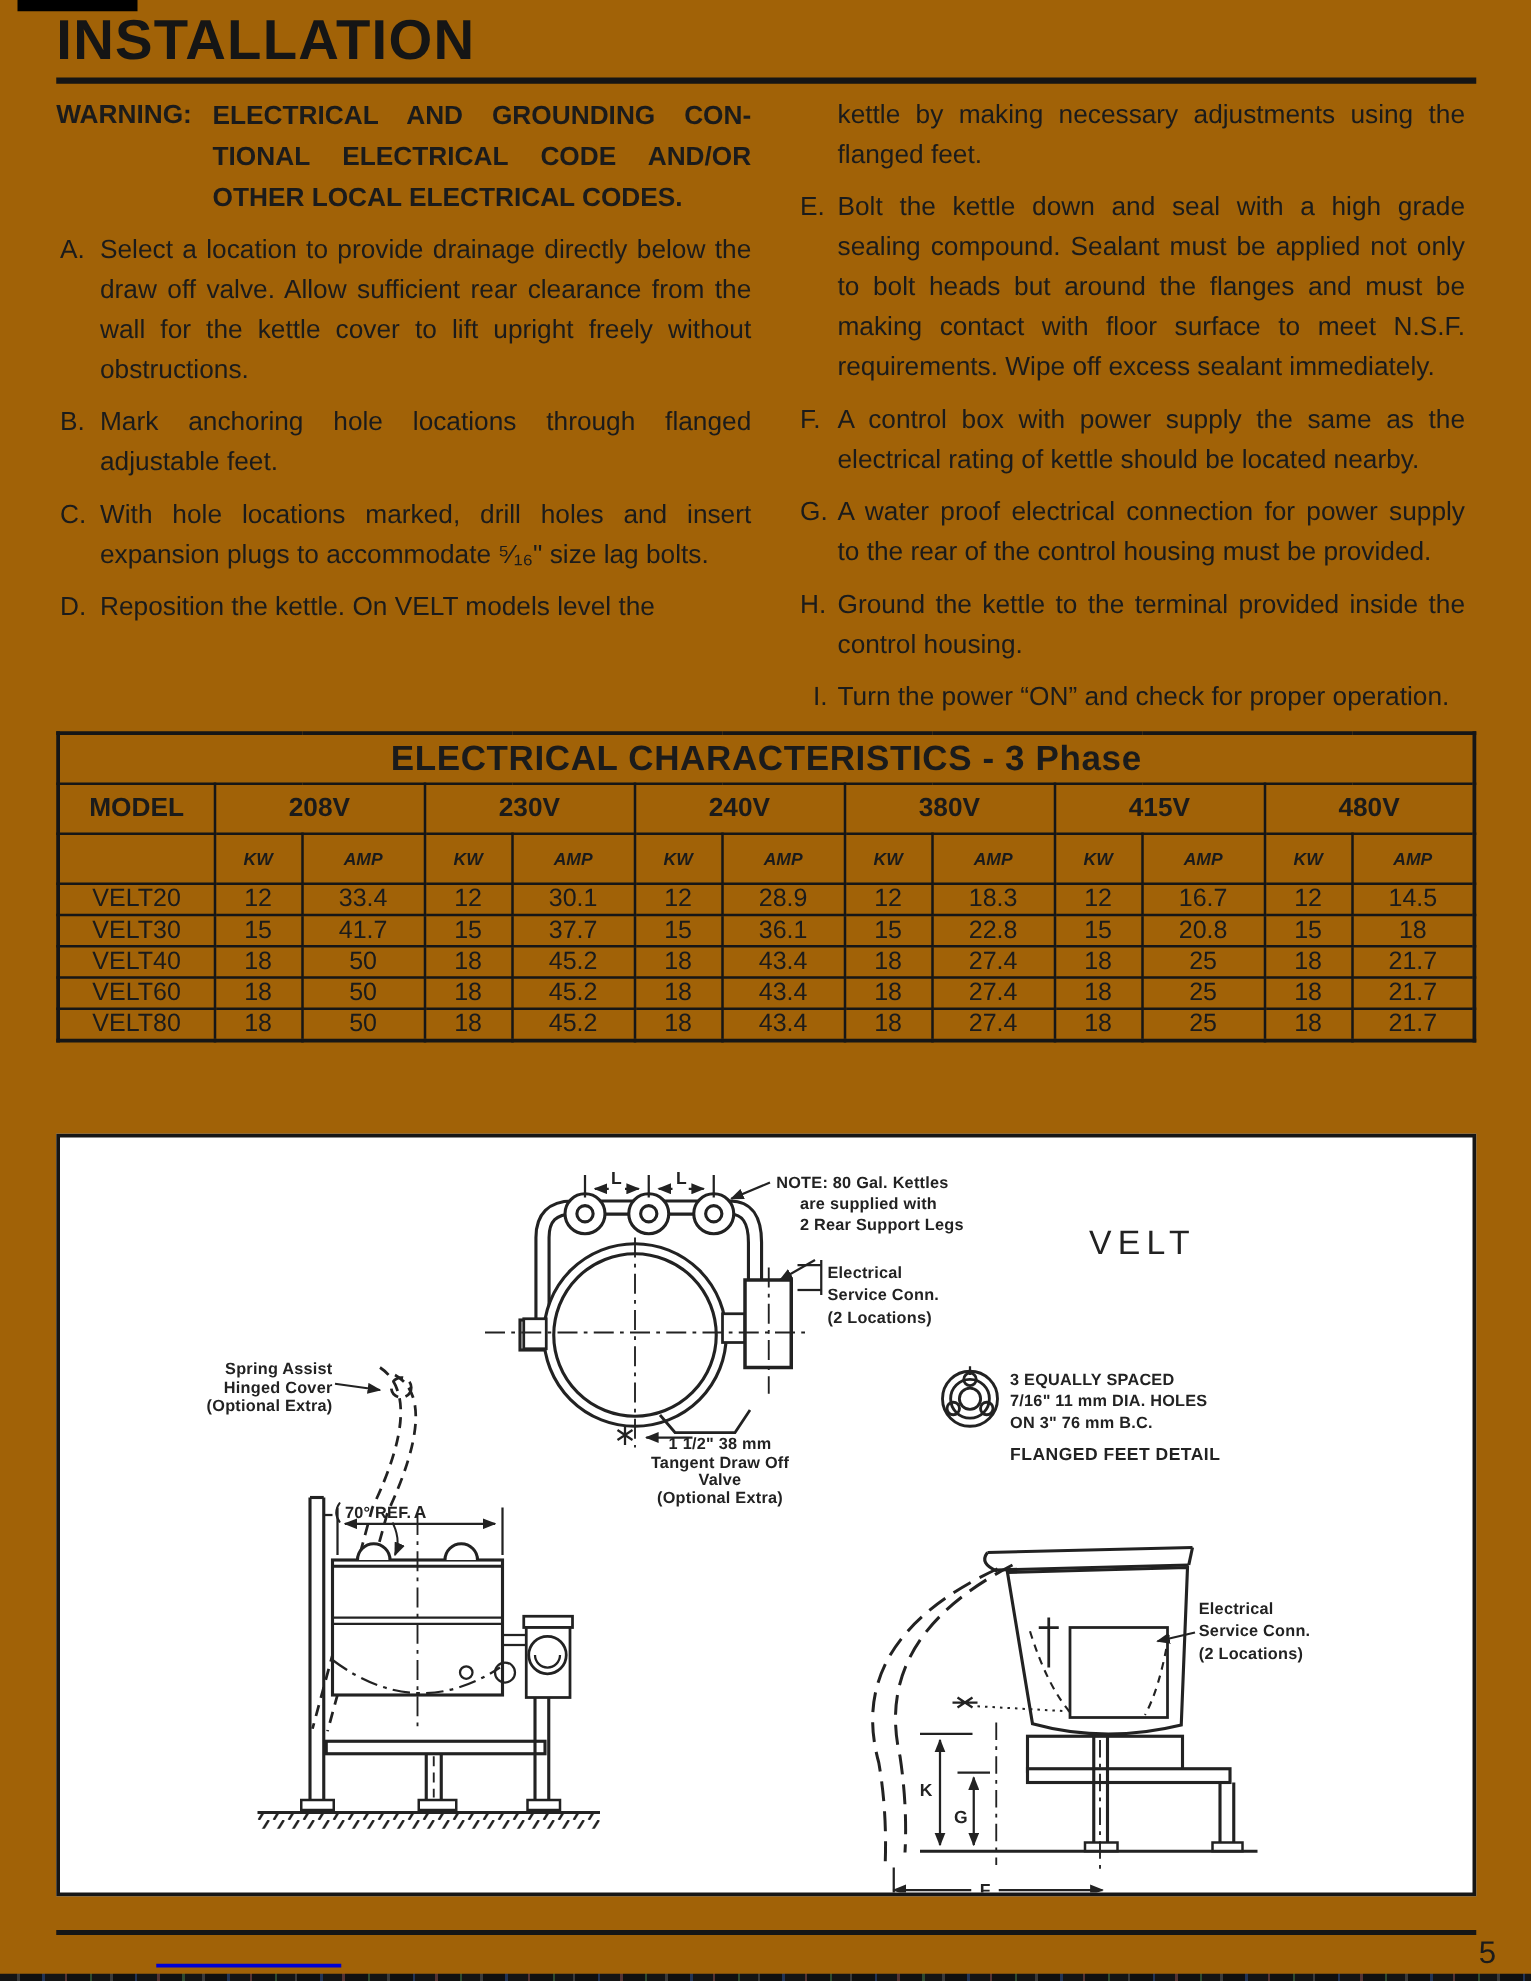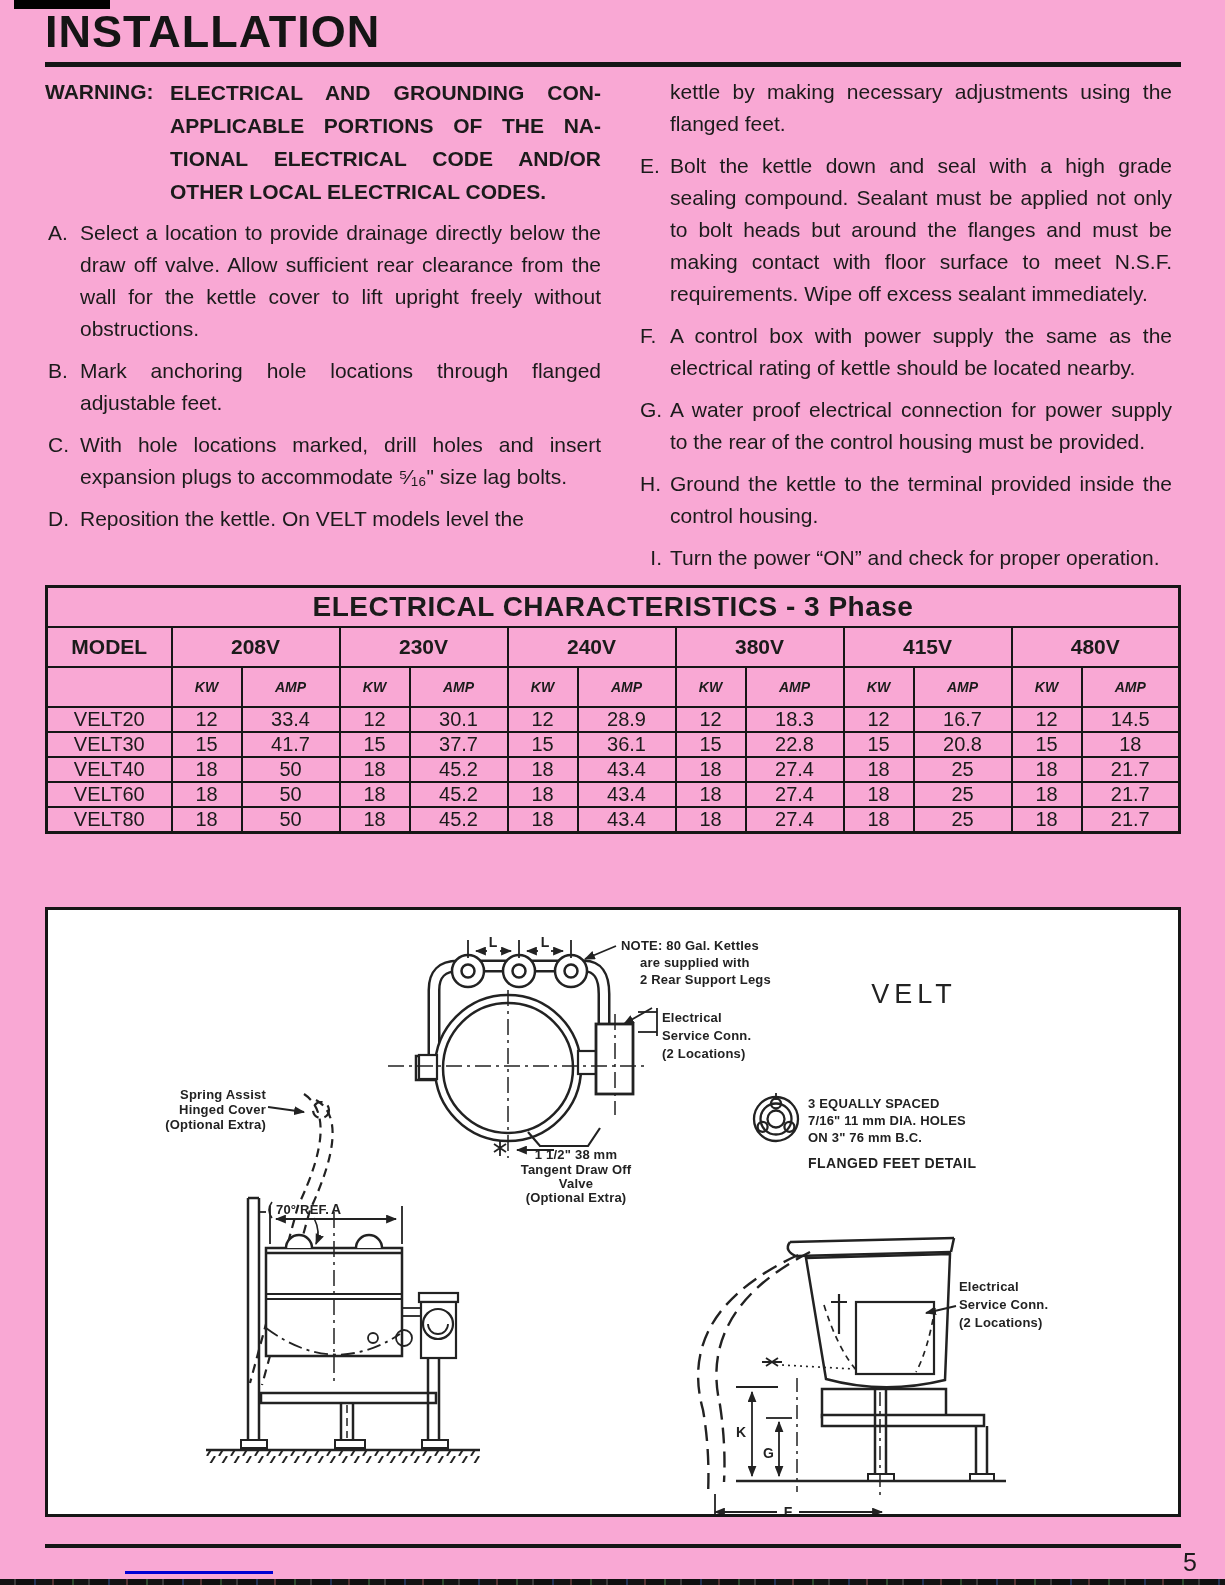--- a/index.html
+++ b/index.html
@@ -1,16 +1,16 @@
 <!DOCTYPE html>
 <html><head>
 <meta charset="utf-8">
 <style>
   html,body{margin:0;padding:0;background:#e8e8e8;}
-  .page{position:relative;width:1225px;height:1585px;background:#f9a8d4;
+  .page{position:relative;width:1225px;height:1585px;background:#a16207;
         font-family:"Liberation Sans",sans-serif;color:#1b1b1b;overflow:hidden;margin:0 auto;}
   .scan-mark-top{position:absolute;left:14px;top:0;width:96px;height:9px;background:#000;}
   .page-title{position:absolute;left:45px;top:6px;margin:0;font-size:45px;font-weight:bold;
         letter-spacing:1px;color:#151515;}
   .title-rule{position:absolute;left:45px;top:62px;width:1136px;height:5px;background:#151515;}
 
   .col{position:absolute;top:76px;font-size:21px;line-height:32px;}
   .col.left{left:45px;width:556px;}
   .col.right{left:640px;width:532px;}
 
@@ -63,21 +63,20 @@
   <div class="scan-mark-top"></div>
 
   <h1 class="page-title">INSTALLATION</h1>
   <div class="title-rule"></div>
 
   <div class="col left">
     <div class="warning">
       <div class="warning-label">WARNING:</div>
       <div class="warning-lines">
         <div class="wline">ELECTRICAL AND GROUNDING CON-</div>
-        <div class="wline">APPLICABLE PORTIONS OF THE NA-</div>
         <div class="wline">TIONAL ELECTRICAL CODE AND/OR</div>
         <div class="wline last">OTHER LOCAL ELECTRICAL CODES.</div>
       </div>
     </div>
     <div class="item">
       <span class="letter">A.</span>
       <p>Select a location to provide drainage directly below the draw off valve. Allow sufficient rear clearance from the wall for the kettle cover to lift upright freely without obstructions.</p>
     </div>
     <div class="item">
       <span class="letter">B.</span>

